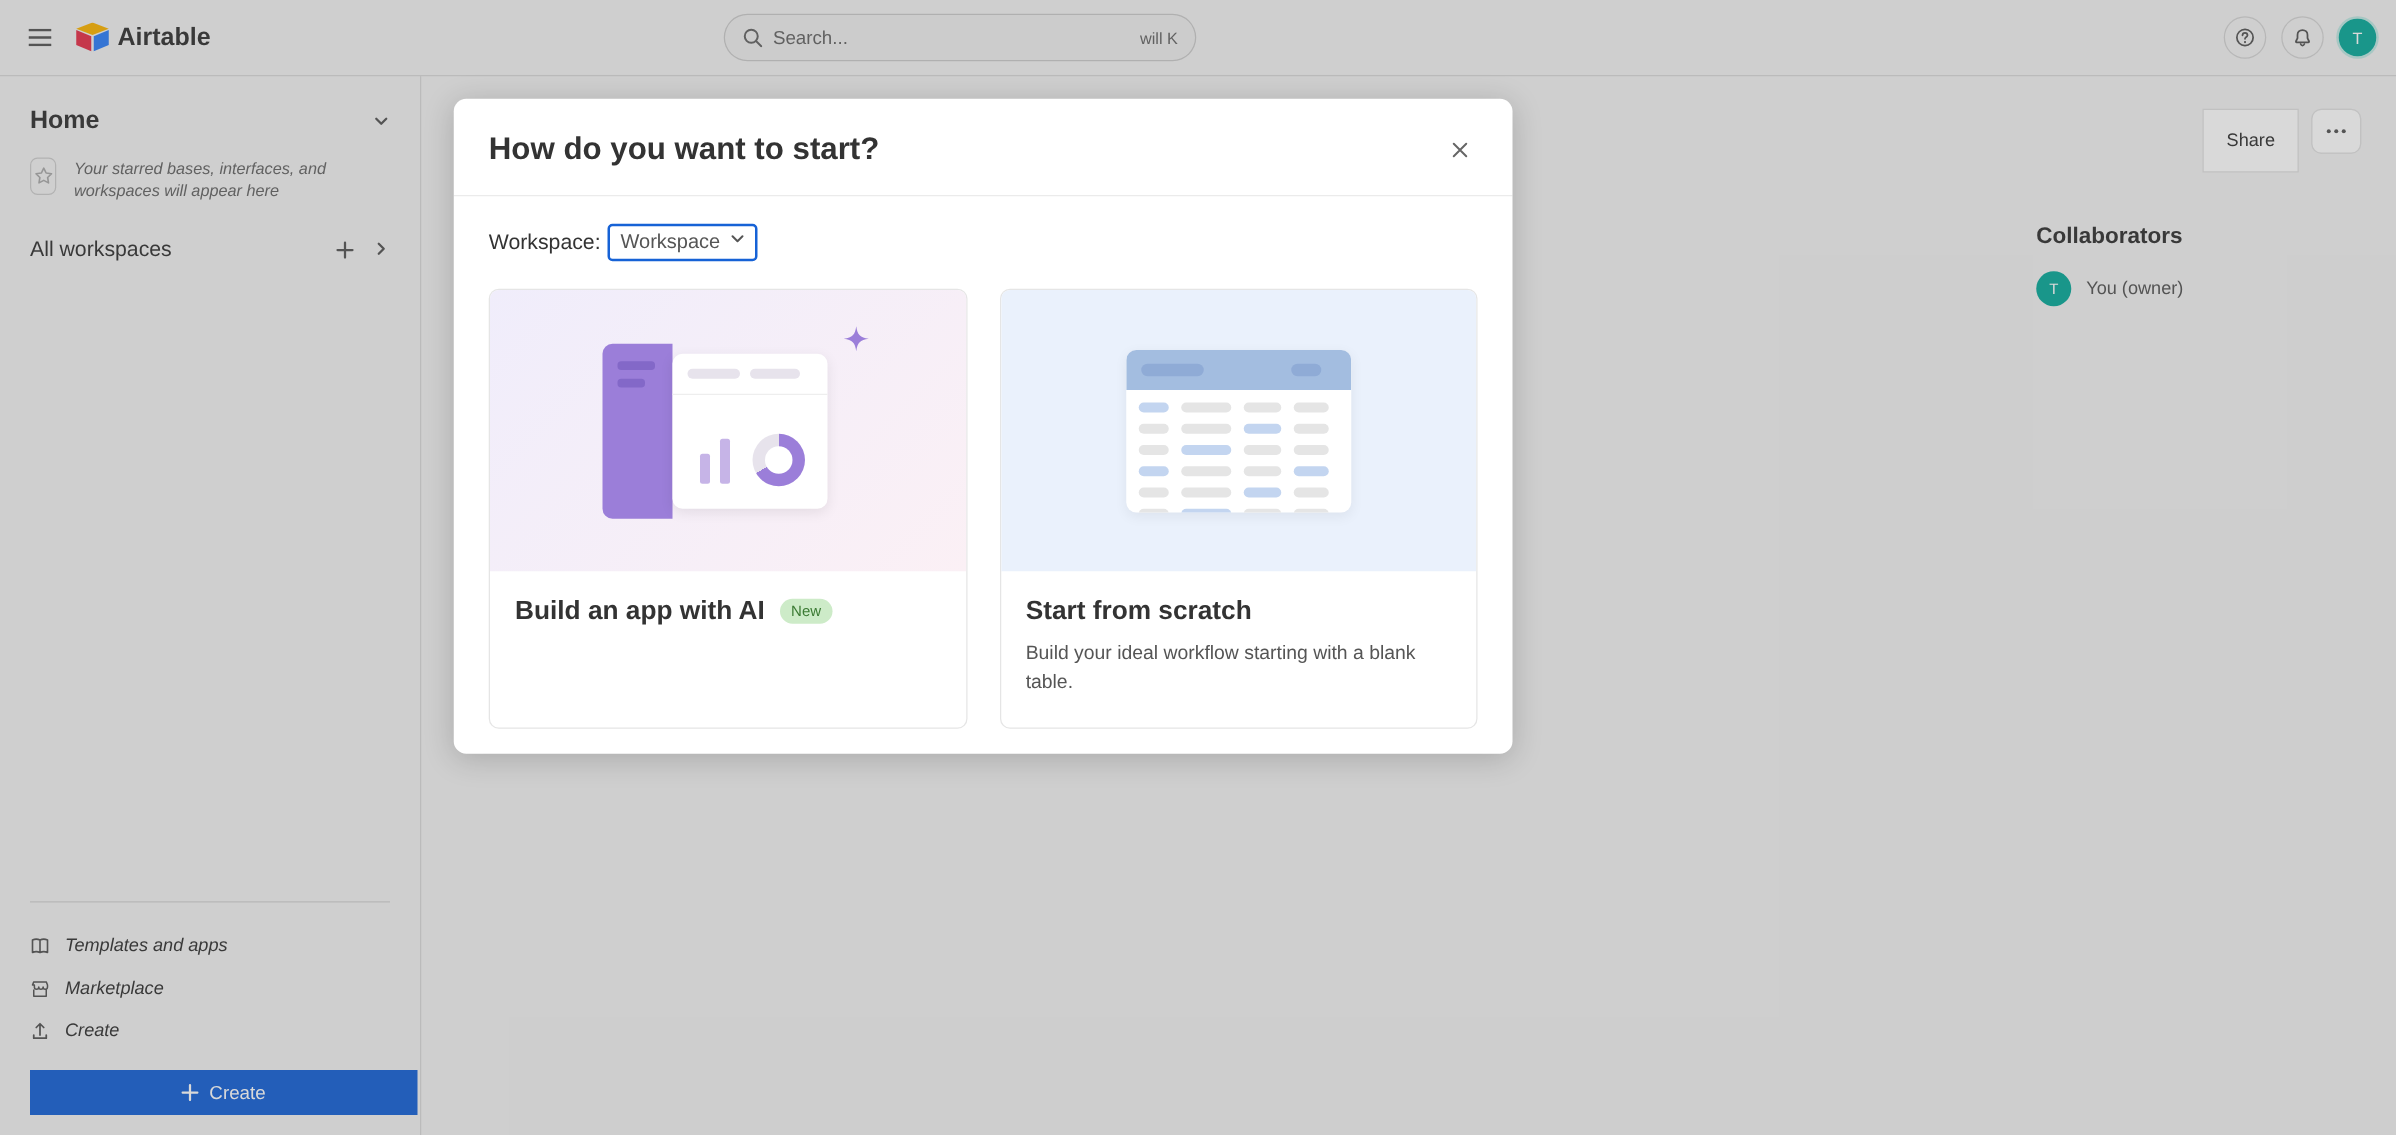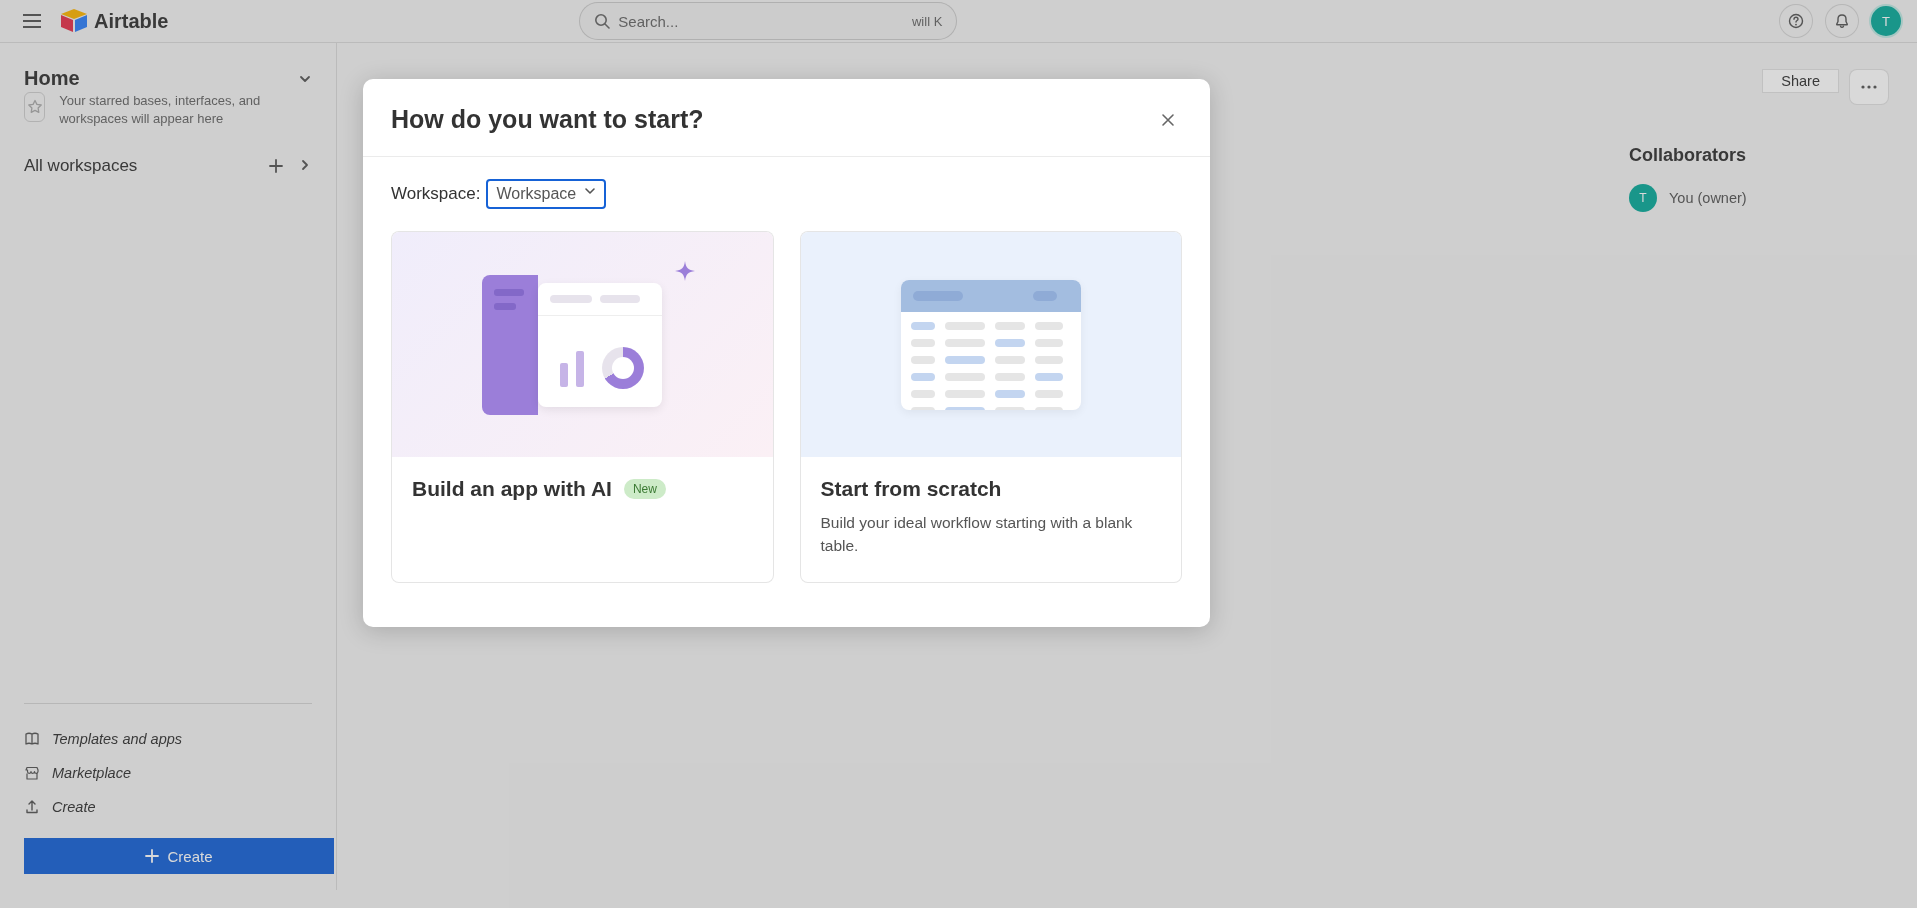--- a/index.html
+++ b/index.html
@@ -1,72 +1,72 @@
 <!DOCTYPE html>
 <html><head>
 <meta charset="utf-8">
 <style>
 * { box-sizing: border-box; margin: 0; padding: 0; }
 html, body { width: 100%; height: 100%; font-family: -apple-system, BlinkMacSystemFont, "Segoe UI", Helvetica, Arial, sans-serif; color: #333; }
 body { background: #f2f2f2; overflow: hidden; position: relative; }
 
 
-.topbar { height: 43px; border-bottom: 1px solid rgba(0,0,0,0.1); display: flex; align-items: center; padding: 0 16px; background: #f2f2f2; }
+.topbar { height: 61px; border-bottom: 1px solid rgba(0,0,0,0.1); display: flex; align-items: center; padding: 0 16px; background: #f2f2f2; }
 .hamburger { width: 32px; height: 32px; display:flex; align-items:center; justify-content:center; cursor:pointer; margin-right: 12px; }
 .logo-wrap { display:flex; align-items:center; gap:6px; }
 .logo-text { font-weight:600; font-size: 20px; color:#333; }
 
 .searchbar { margin: 0 auto; width: 378px; height: 38px; border:1px solid rgba(0,0,0,0.15); border-radius: 20px; background:#efefef; display:flex; align-items:center; padding: 0 14px; color:#666; }
 .searchbar .placeholder { flex:1; font-size: 15px; color:#666; margin-left:8px; }
 .searchbar .shortcut { font-size: 13px; color:#666; }
 
 .topbar-right { display:flex; align-items:center; gap: 12px; margin-left: auto; }
 .icon-circle { width:34px; height:34px; border:1px solid rgba(0,0,0,0.12); border-radius:50%; display:flex; align-items:center; justify-content:center; background: #f2f2f2; cursor:pointer; }
 .avatar { width:30px; height:30px; border-radius:50%; background:#0aa99a; border:2px solid #0aa99a; box-shadow: 0 0 0 2px #bfe8e3; color:#fff; display:flex; align-items:center; justify-content:center; font-size: 13px; }
 
 
 .body-area { display:flex; height: calc(100% - 61px); }
 
 
 .sidebar { width: 337px; border-right: 1px solid rgba(0,0,0,0.1); display:flex; flex-direction:column; padding: 24px 24px 16px 24px; }
 .side-section-header { display:flex; align-items:center; justify-content:space-between; cursor:pointer; }
 .side-title { font-size: 20px; font-weight:600; }
-.starred-box { display:flex; align-items:flex-start; gap:14px; margin-top: 2px; }
+.starred-box { display:flex; align-items:flex-start; gap:14px; margin-top: 18px; font-style: italic; }
 .star-square { width:30px; height:30px; border:1px solid rgba(0,0,0,0.15); border-radius:6px; display:flex; align-items:center; justify-content:center; color:#999; }
 .starred-text { font-size:13px; color:#666; line-height:1.4; }
 .all-workspaces { display:flex; align-items:center; justify-content:space-between; margin-top: 28px; cursor:pointer; }
 .aw-text { font-size:17px; font-weight:500; }
 .aw-icons { display:flex; gap: 14px; color:#555; }
 
 .sidebar-bottom { margin-top:auto; }
 .sidebar-divider { border-top:1px solid rgba(0,0,0,0.12); margin-bottom: 18px; }
 .sb-link { display:flex; align-items:center; gap:12px; font-size:14.5px; color:#333; padding: 9px 0; cursor:pointer;font-style:italic; }
 .create-btn { margin-top: 14px; width: 310px; height: 36px; background:#1662d6; color:#fff; border-radius:0; display:flex; align-items:center; justify-content:center; gap:8px; font-size:15px; font-weight:500; cursor:pointer; }
 
 
 .main { flex:1; display:flex; padding: 26px 28px; }
 .main-left { flex:1; }
 .main-right { width: 270px; padding-left: 10px; padding-top: 0; }
 .share-row { display:flex; gap:10px; justify-content:flex-end; margin-bottom: 40px; }
-.share-btn { height: 24px; padding: 0 18px; border:1px solid rgba(0,0,0,0.12); border-radius:0; background:#fff; display:flex; align-items:center; font-size:14.5px; cursor:pointer; }
+.share-btn { height: 51px; padding: 0 18px; border:1px solid rgba(0,0,0,0.12); border-radius:0; background:#fff; display:flex; align-items:center; font-size:14.5px; cursor:pointer; }
 .more-btn { width:40px; height:36px; border:1px solid rgba(0,0,0,0.12); border-radius:8px; background:#fff; display:flex; align-items:center; justify-content:center; cursor:pointer; }
 .collab-title { font-size:18px; font-weight:600; margin-bottom: 18px; }
 .collab-row { display:flex; align-items:center; gap:12px; }
 .collab-avatar { width:28px; height:28px; border-radius:50%; background:#0aa99a; color:#fff; display:flex; align-items:center; justify-content:center; font-size:12px; }
 .collab-name { font-size:14.5px; color:#555; }
 
 
 .dim { position:absolute; inset:0; background: rgba(80,80,80,0.22); pointer-events:none; }
 
 .modal { position:absolute; left: 363px; top: 79px; width: 847px; background:#fff; border-radius: 10px; box-shadow: 0 4px 24px rgba(0,0,0,0.18); overflow:hidden; z-index: 10; }
 .modal-header { padding: 26px 28px 22px 28px; display:flex; align-items:center; justify-content:space-between; border-bottom: 1px solid rgba(0,0,0,0.08); }
 .modal-title { font-size: 25px; font-weight:600; }
 .modal-close { width:28px; height:28px; display:flex; align-items:center; justify-content:center; cursor:pointer; color:#555; }
 
-.modal-body { padding: 22px 28px 44px 28px; }
+.modal-body { padding: 22px 28px 20px 28px; }
 .ws-row { display:flex; align-items:center; gap:6px; margin-bottom: 22px; font-size:17px; }
 .ws-label { color:#333; }
 .ws-select { border: 2px solid #1662d6; border-radius:4px; padding: 4px 8px; display:inline-flex; align-items:flex-start; gap:8px; color:#555; cursor:pointer; font-size:16px; }
 
 .cards { display:flex; gap: 26px; }
 .card { flex:1; border:1px solid rgba(0,0,0,0.1); border-radius:8px; overflow:hidden; cursor:pointer; display:flex; flex-direction:column; background:#fff; }
 .card-art { height: 225px; display:flex; align-items:center; justify-content:center; position:relative; }
 .card-art.purple { background: linear-gradient(135deg, #f0edfb 0%, #fbf0f5 100%); }
 .card-art.blue { background: #eaf1fc; }
 .card-body { padding: 20px 20px 24px 20px; }

